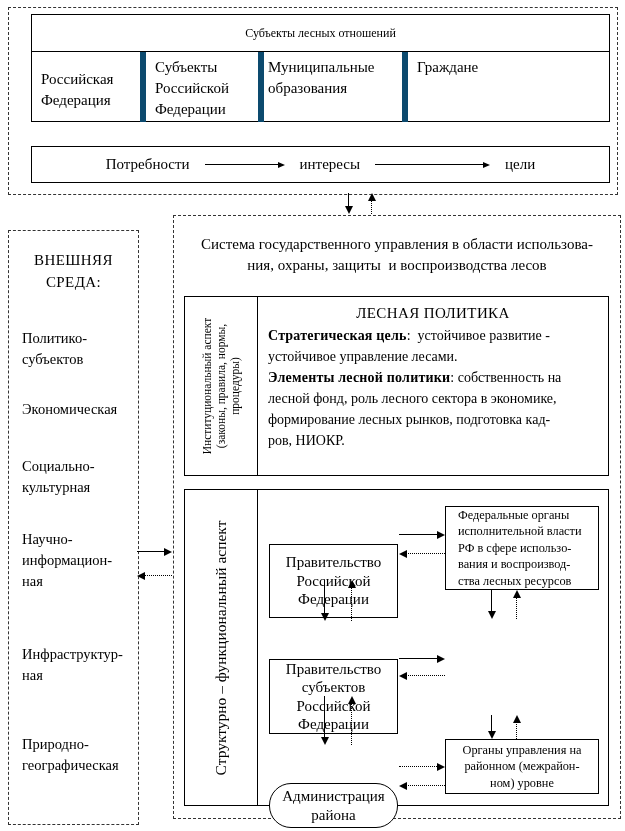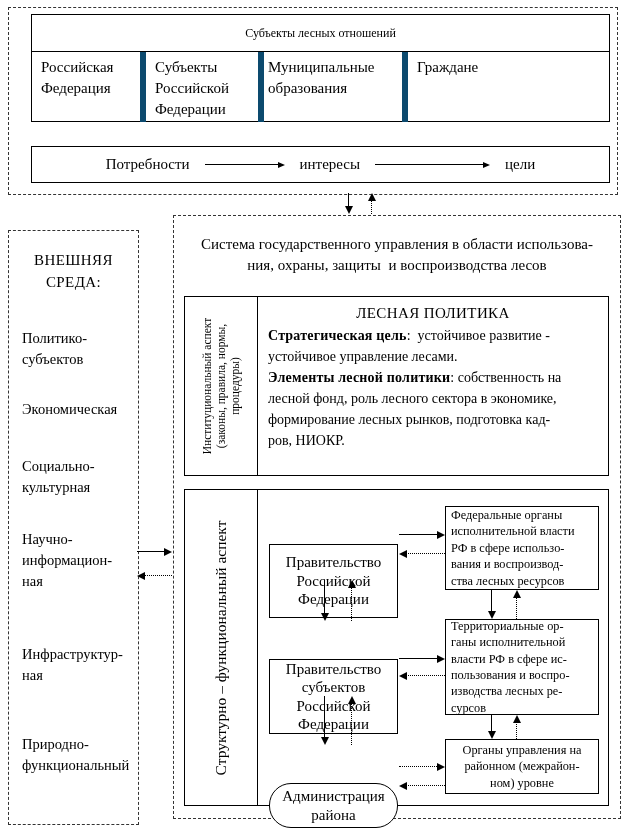--- a/index.html
+++ b/index.html
@@ -13,21 +13,21 @@
   
   .dashed{position:absolute;border:1px dashed #333;background:#fff;}
 
   
   #subjects-table{position:absolute;left:22px;top:6px;width:579px;height:108px;border:1px solid #000;box-sizing:border-box;}
   #subjects-header{height:36px;border-bottom:1px solid #000;display:flex;align-items:center;justify-content:center;font-size:12px;}
   #subjects-row{display:flex;height:70px;}
   .scell{box-sizing:border-box;padding:5px 8px 0 9px;font-size:15px;line-height:21px;}
   .scell + .scell{border-left:6px solid #0c4a6e;}
   .scell.center{text-align:left;padding-left:4px;padding-right:4px;}
-  .c1{width:108px;} .c2{width:118px;} .c3{width:144px;} .c4{width:114px;} .c5{width:95px;}
+  .c1{width:108px;margin-top:12px;} .c2{width:118px;} .c3{width:144px;} .c4{width:114px;} .c5{width:95px;}
 
   
   #needs-box{position:absolute;left:22px;top:138px;width:579px;height:37px;border:1px solid #000;box-sizing:border-box;
     display:flex;align-items:center;justify-content:center;gap:15px;font-size:15px;}
   .flow-arrow{position:relative;height:7px;align-self:center;}
   .flow-arrow::before{content:"";position:absolute;left:0;right:5px;top:3px;border-top:1px solid #000;}
   .flow-arrow::after{content:"";position:absolute;right:0;top:0.5px;width:0;height:0;
     border-top:3px solid transparent;border-bottom:3px solid transparent;border-left:7px solid #000;}
   .w80{width:80px;} .w115{width:115px;}
 
@@ -63,21 +63,21 @@
   #struct-label{width:312px;font-size:15.5px;line-height:18px;}
 
   #policy-content{flex:1;padding:6px 10px 0 10px;}
   #policy-title{text-align:center;font-size:15px;letter-spacing:.4px;margin:2px 0 3px 0;}
   .policy-text{font-size:14px;line-height:21px;}
   .policy-text b{letter-spacing:.2px;}
 
   #struct-content{position:relative;flex:1;}
   .node{position:absolute;border:1px solid #000;box-sizing:border-box;display:flex;align-items:center;justify-content:center;text-align:center;background:#fff;}
   .gov-node{left:11px;width:129px;font-size:15px;line-height:18.5px;margin-top:38px;}
-  .exec-node{left:187px;width:154px;font-size:12.3px;line-height:16.4px;padding:2px 5px;justify-content:flex-start;align-items:center;text-align:left;}
+  .exec-node{left:187px;width:154px;font-size:12.3px;line-height:16.4px;padding:2px 12px;justify-content:flex-start;align-items:center;text-align:left;}
   .exec-node.center{text-align:center;justify-content:center;}
 </style>
 </head>
 <body>
 
 <div id="page">
 
   <div class="dashed" style="left:8px;top:7px;width:608px;height:186px;">
     <div id="subjects-table">
       <div id="subjects-header">Субъекты лесных отношений</div>
@@ -112,21 +112,21 @@
 субъектов</div>
     <div class="env-item ml" style="top:168px;">Экономическая</div>
     <div class="env-item ml" style="top:225px;">Социально-
 культурная</div>
     <div class="env-item ml" style="top:298px;">Научно-
 информацион-
 ная</div>
     <div class="env-item ml" style="top:413px;">Инфраструктур-
 ная</div>
     <div class="env-item ml" style="top:503px;">Природно-
-функциональный</div>
+географическая</div>
   </div>
 
   <div class="arr-h to-right" style="left:137px;top:547px;width:35px;"></div>
   <div class="arr-h to-left dotted" style="left:137px;top:571px;width:35px;"></div>
 
   <div class="dashed" style="left:173px;top:215px;width:446px;height:602px;">
     <div id="system-title" class="ml">Система государственного управления в области использова-
 ния, охраны, защиты&nbsp; и воспроизводства лесов</div>
 
     <div class="aspect-box" style="top:80px;height:180px;">
@@ -160,26 +160,20 @@
 Российской
 Федерации</div>
         <div class="node gov-node ml" style="top:255px;height:45px;border-radius:22px;">Администрация
 района</div>
 
         <div class="node exec-node ml" style="top:16px;height:84px;">Федеральные органы
 исполнительной власти
 РФ в сфере использо-
 вания и воспроизвод-
 ства лесных ресурсов</div>
-        <div class="node exec-node ml" style="top:129px;height:96px;">Территориальные ор-
-ганы исполнительной
-власти РФ в сфере ис-
-пользования и воспро-
-изводства лесных ре-
-сурсов</div>
         <div class="node exec-node center ml" style="top:249px;height:55px;">Органы управления на
 районном (межрайон-
 ном) уровне</div>
 
         <div class="arr-h to-right" style="left:141px;top:40px;width:46px;"></div>
         <div class="arr-h to-left dotted" style="left:141px;top:59px;width:46px;"></div>
 
         <div class="arr-h to-right" style="left:141px;top:164px;width:46px;"></div>
         <div class="arr-h to-left dotted" style="left:141px;top:181px;width:46px;"></div>
 

